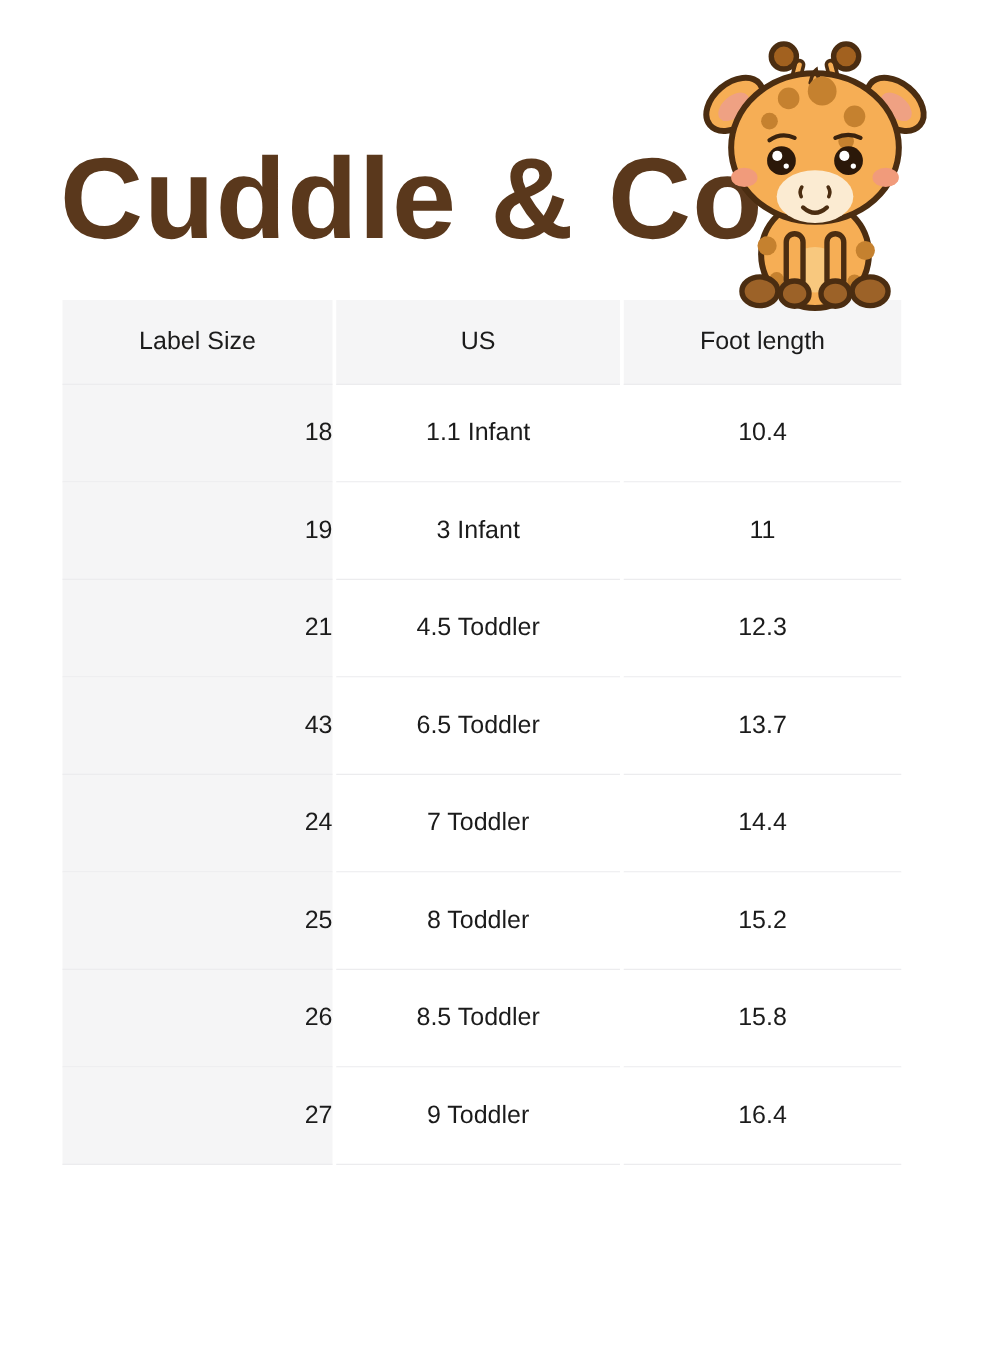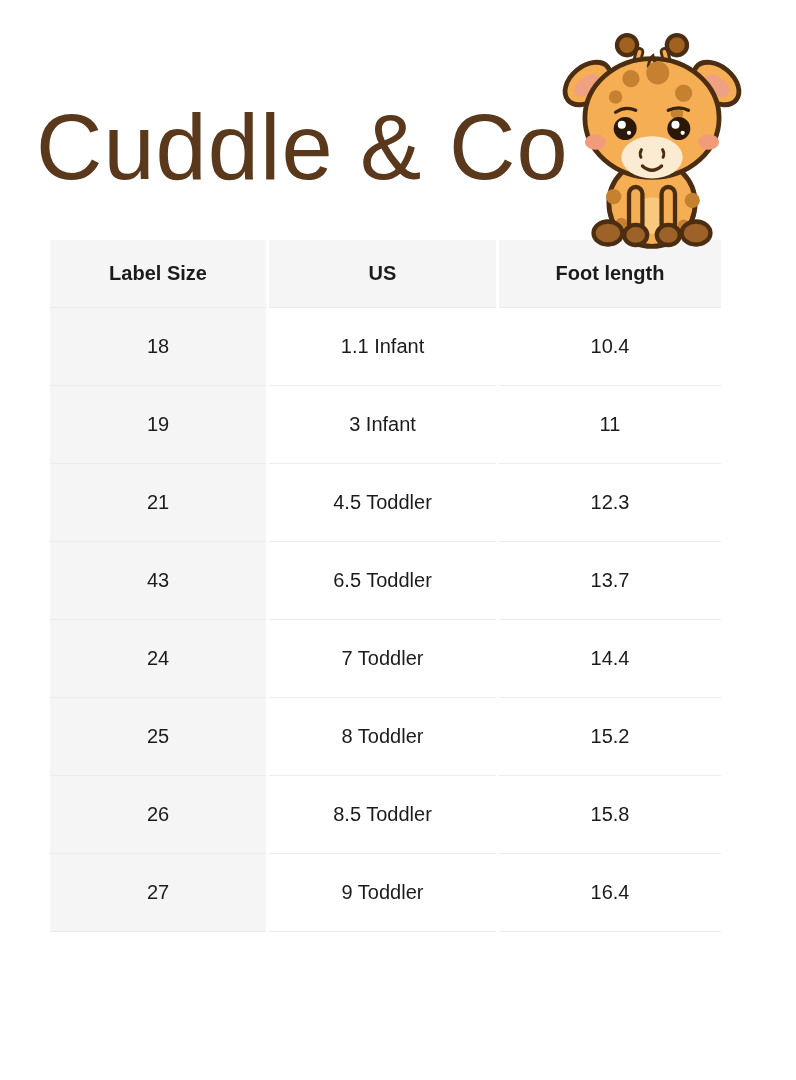--- a/index.html
+++ b/index.html
@@ -15,23 +15,23 @@
     position:relative;
     width:796px;height:1080px;
     margin:0 auto;
     background:var(--page-bg);
     overflow:hidden;
     font-family:"Liberation Sans", sans-serif;
   }
   .brand-title{
     position:absolute;
     left:36px;top:101px;
-    margin:0;
+    margin:12px;
     font-size:92px;
-    font-weight:400;
+    font-weight:700;
     letter-spacing:1px;
     line-height:1;
     color:var(--title-color);
     white-space:nowrap;
   }
   .giraffe{
     position:absolute;
     left:556px;top:26px;
     width:192px;height:230px;
     z-index:2;
@@ -50,29 +50,30 @@
     text-align:center;
     vertical-align:middle;
     color:var(--table-text);
     font-size:20px;
     padding:0;
     overflow:hidden;
   }
   .size-chart th{
     height:67px;
     background:var(--table-header-bg);
-    font-weight:700;
+    font-weight:400;
   }
   .size-chart td{
     height:77px;
     background:#ffffff;
     font-weight:400;
   }
   .size-chart td.col-first{
     background:var(--table-first-col-bg);
+    text-align:right;
   }
 </style>
 </head>
 <body>
 
 <div class="page">
 
   <h1 class="brand-title">Cuddle &amp; Co</h1>
 
   <svg class="giraffe" viewBox="0 0 200 240" xmlns="http://www.w3.org/2000/svg" aria-hidden="true">

